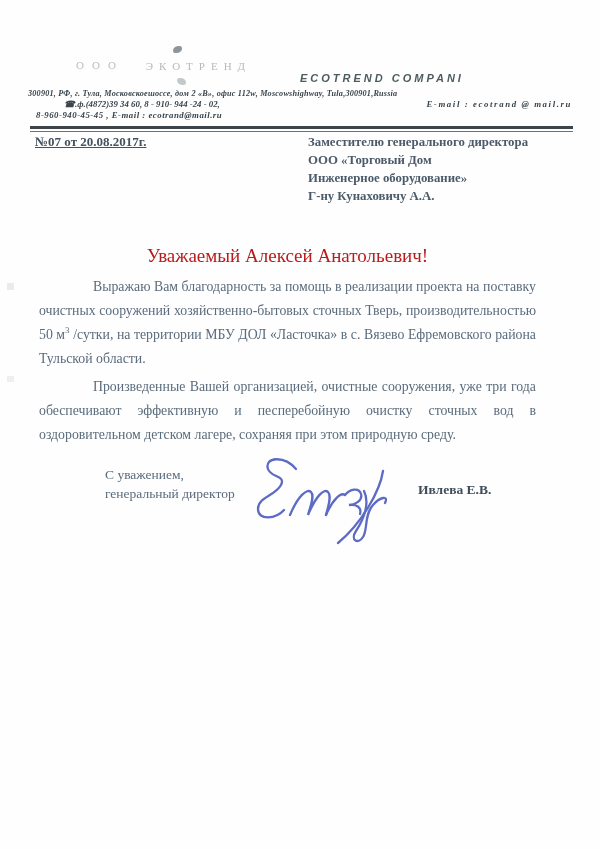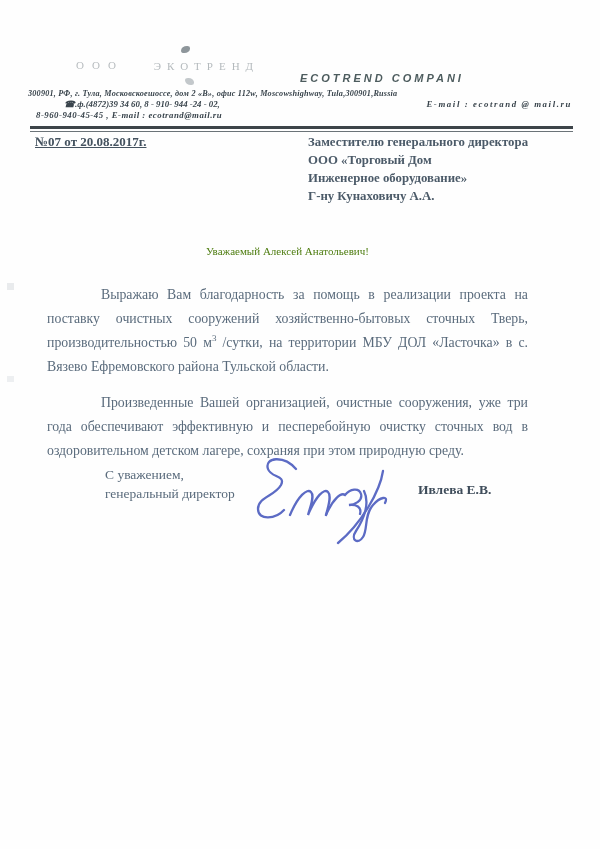--- a/index.html
+++ b/index.html
@@ -7,21 +7,21 @@
     width:600px; height:849px;
     background:#ffffff;
     font-family:"Liberation Serif", serif;
     position:relative; overflow:hidden;
   }
   .page { position:absolute; inset:0; background:#fefefe; }
 
   
   .logo-row {
     position:absolute; top:56px; left:76px;
-    display:flex; align-items:center; gap:30px;
+    display:flex; align-items:center; gap:22px;
     color:#b4babd;
   }
   .logo-ooo { font-size:11px; letter-spacing:8px; color:#b7bcbf; }
   .logo-name-wrap { position:relative; }
   .logo-name { font-size:11px; letter-spacing:6px; color:#b4babd; }
   .leaf-top {
     position:absolute; top:-10px; left:27px;
     width:9px; height:7px; background:#8e969b;
     border-radius:70% 30% 65% 35%;
   }
@@ -70,28 +70,28 @@
   }
   .recipient {
     position:absolute; top:133px; left:308px; width:266px;
     font-size:12.8px; font-weight:bold; color:#4b5a68;
     line-height:18px;
   }
 
   
   .salutation {
     position:absolute; top:245px; left:35px; width:505px;
-    text-align:center; font-size:11px; color:#4d7c0f;
+    text-align:center; font-size:19px; color:#b91c1c;
   }
   .body-text {
     position:absolute; top:271px; left:35px; width:505px;
     font-size:13.8px; line-height:24px; color:#5a6b7c;
     text-align:justify;
   }
-  .body-text p { margin:12px; text-indent:54px; }
+  .body-text p { margin:4px; text-indent:54px; }
   .sup { vertical-align:super; font-size:9px; line-height:0; }
 
   
   .closing { position:absolute; top:455px; left:0; right:0; height:130px; }
   .regards {
     position:absolute; left:105px; top:10px;
     font-size:13.5px; color:#5a6b7c; line-height:19px;
   }
   .sig-svg { position:absolute; left:246px; top:-8px; }
   .signer {

